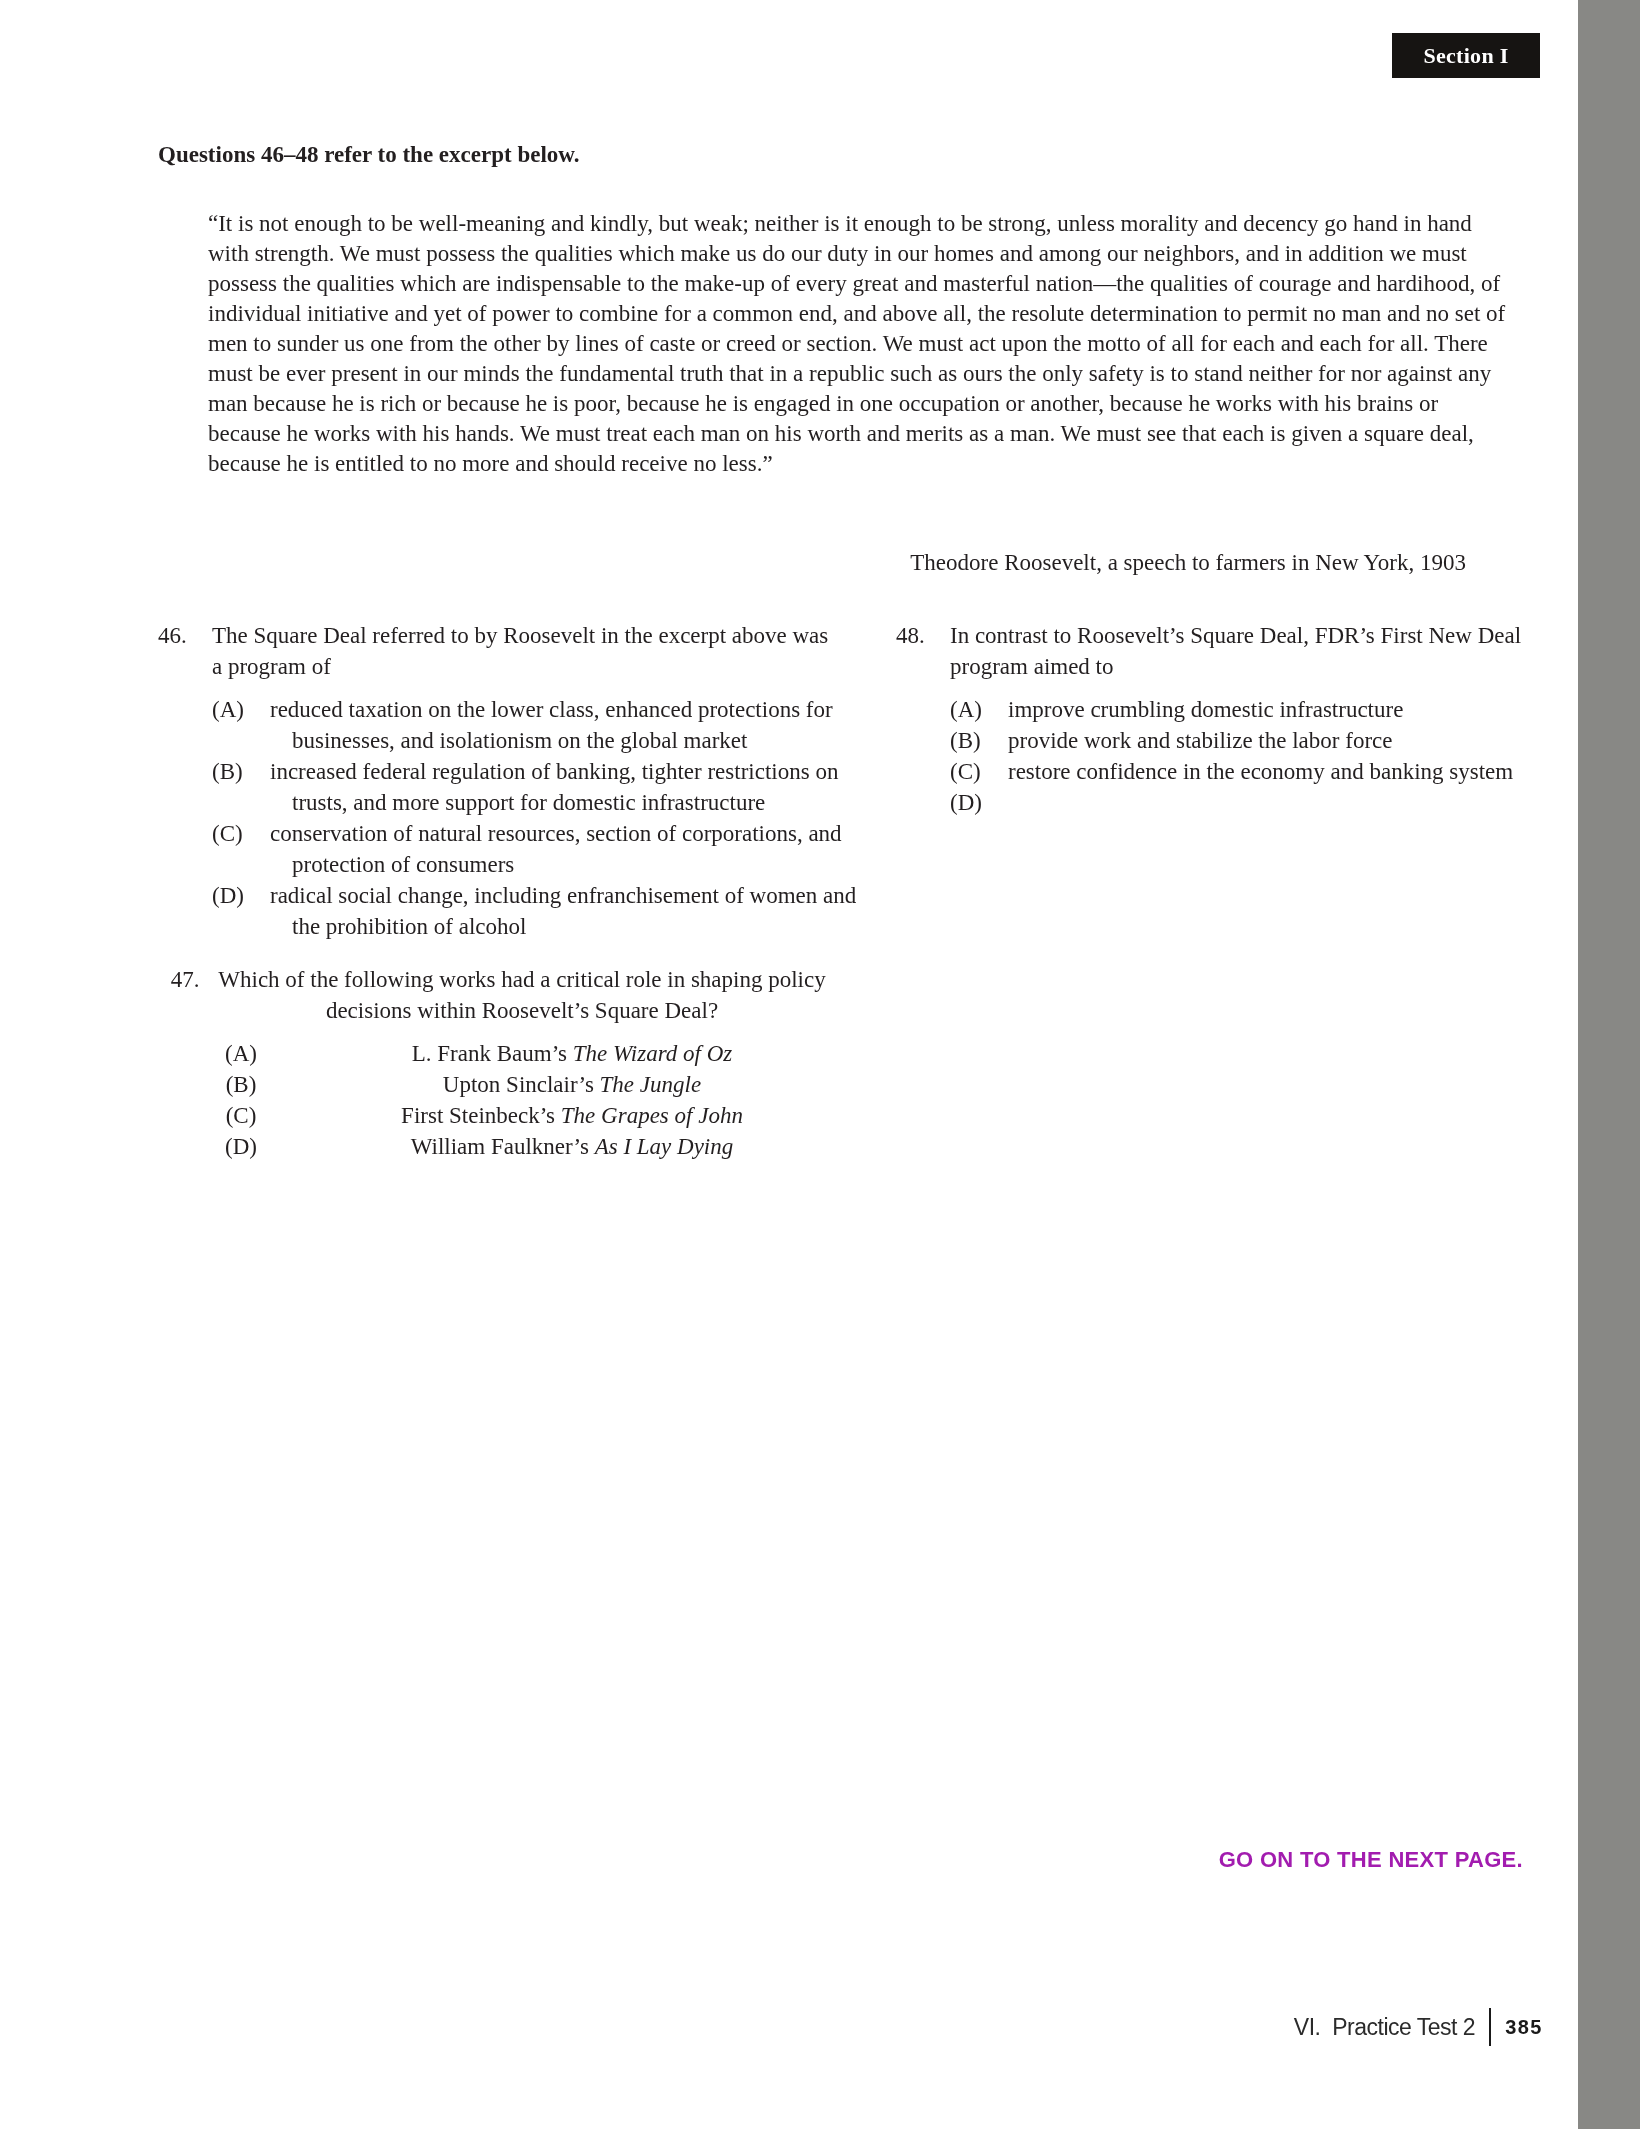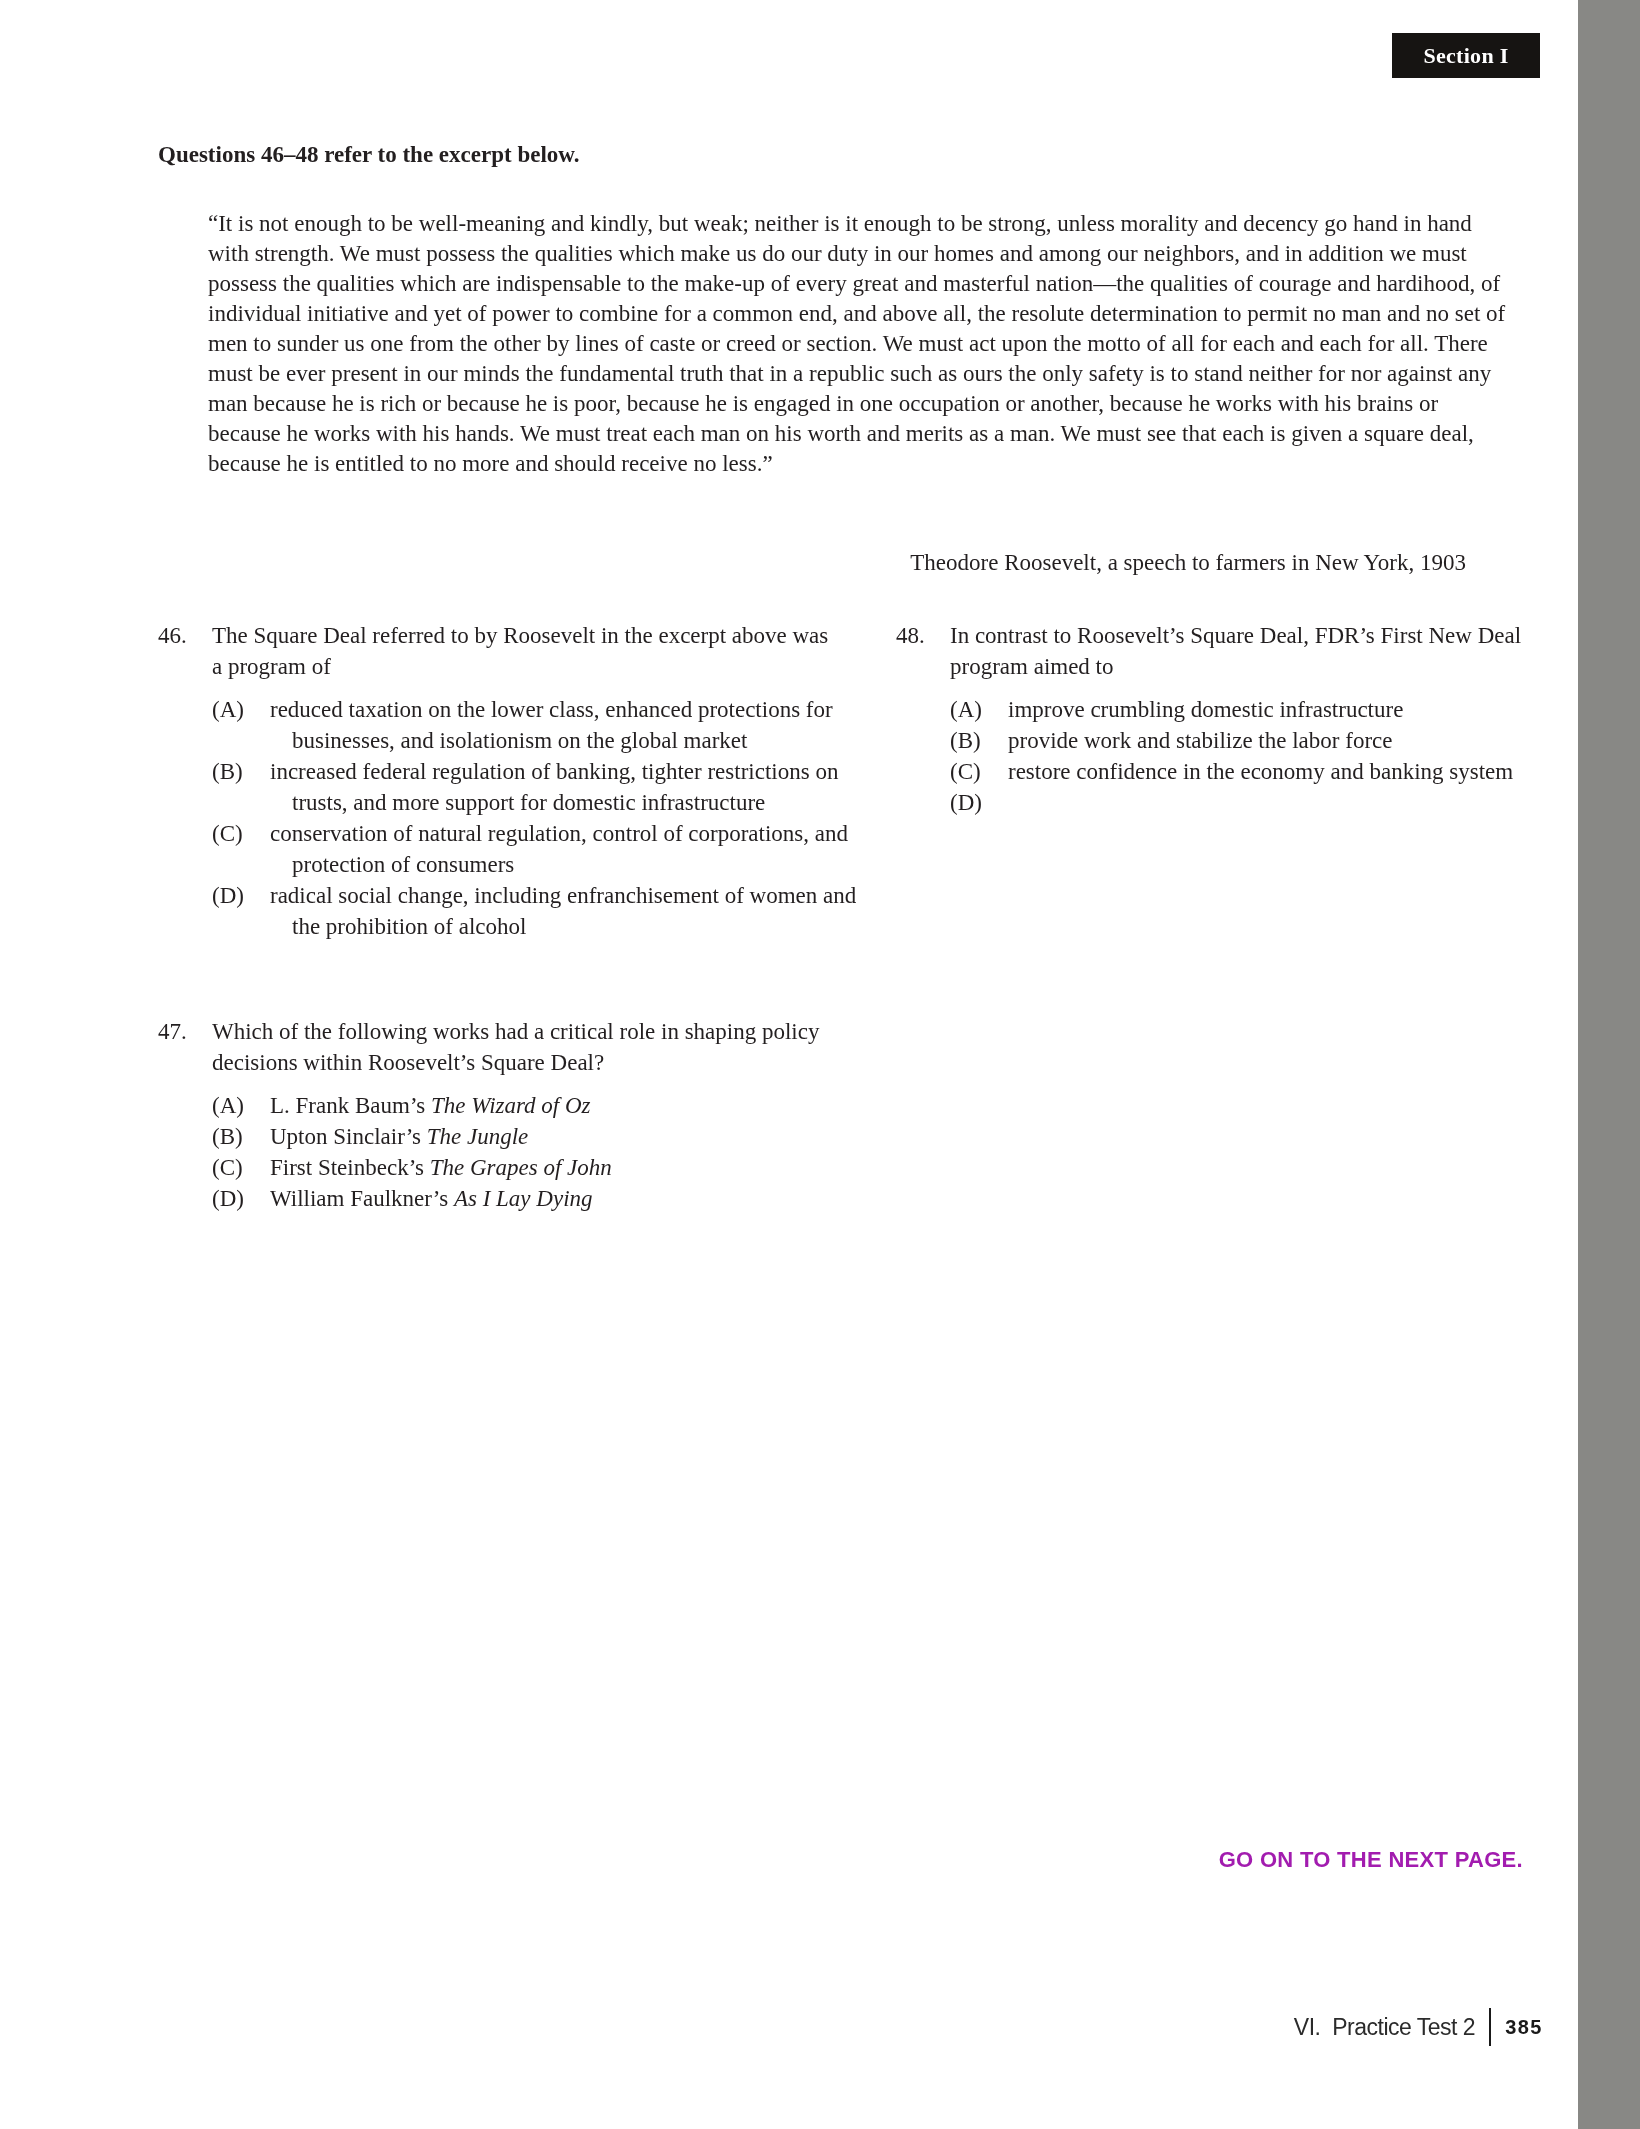--- a/index.html
+++ b/index.html
@@ -41,21 +41,21 @@
     text-align:right;
   }
   .columns {
     position:absolute; left:158px; top:620px;
     display:flex;
     font-size:23px; line-height:31px;gap:28px;
   }
   .col-left  { width:694px; margin-right:16px; }
   .col-right { width:654px; }
   .question { display:flex; }
-  .question + .question { margin-top:74px; }
+  .question + .question { margin-top:22px;text-align:center; }
   .qnum { width:54px; flex:0 0 54px; }
   .qbody { flex:1 1 auto; }
   .qstem { width:620px; }
   .options { margin-top:12px; }
   .opt { display:flex; }
   .optletter { width:58px; flex:0 0 58px; }
   .opttext   { padding-left:22px; text-indent:-22px; }
   .col-left  .opttext { width:582px; }
   .col-right .opttext { width:520px; }
   .goon {
@@ -107,21 +107,21 @@
             <div class="opt">
               <div class="optletter">(A)</div>
               <div class="opttext">reduced taxation on the lower class, enhanced protections for businesses, and isolationism on the global market</div>
             </div>
             <div class="opt">
               <div class="optletter">(B)</div>
               <div class="opttext">increased federal regulation of banking, tighter restrictions on trusts, and more support for domestic infrastructure</div>
             </div>
             <div class="opt">
               <div class="optletter">(C)</div>
-              <div class="opttext">conservation of natural regulation, control of corporations, and protection of consumers</div>
+              <div class="opttext">conservation of natural resources, section of corporations, and protection of consumers</div>
             </div>
             <div class="opt">
               <div class="optletter">(D)</div>
               <div class="opttext">radical social change, including enfranchisement of women and the prohibition of alcohol</div>
             </div>
           </div>
         </div>
       </div>
 
       <div class="question">

